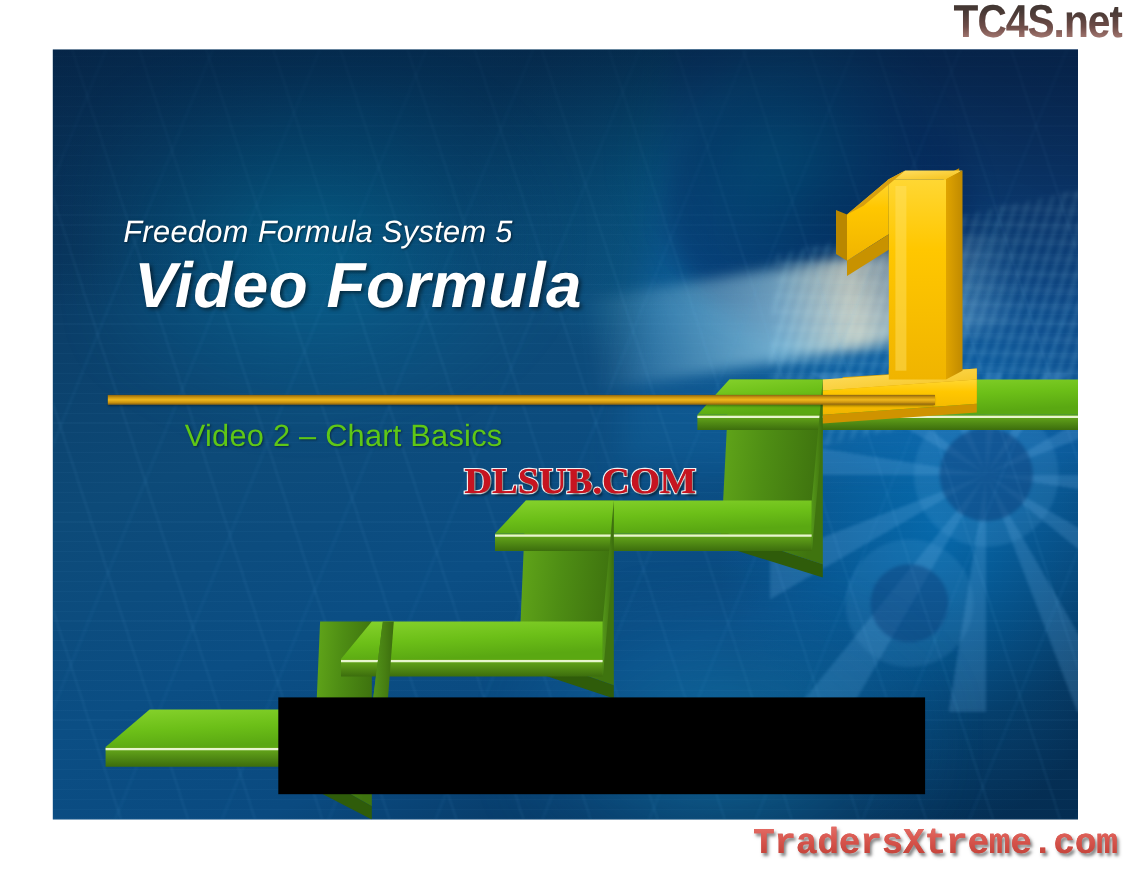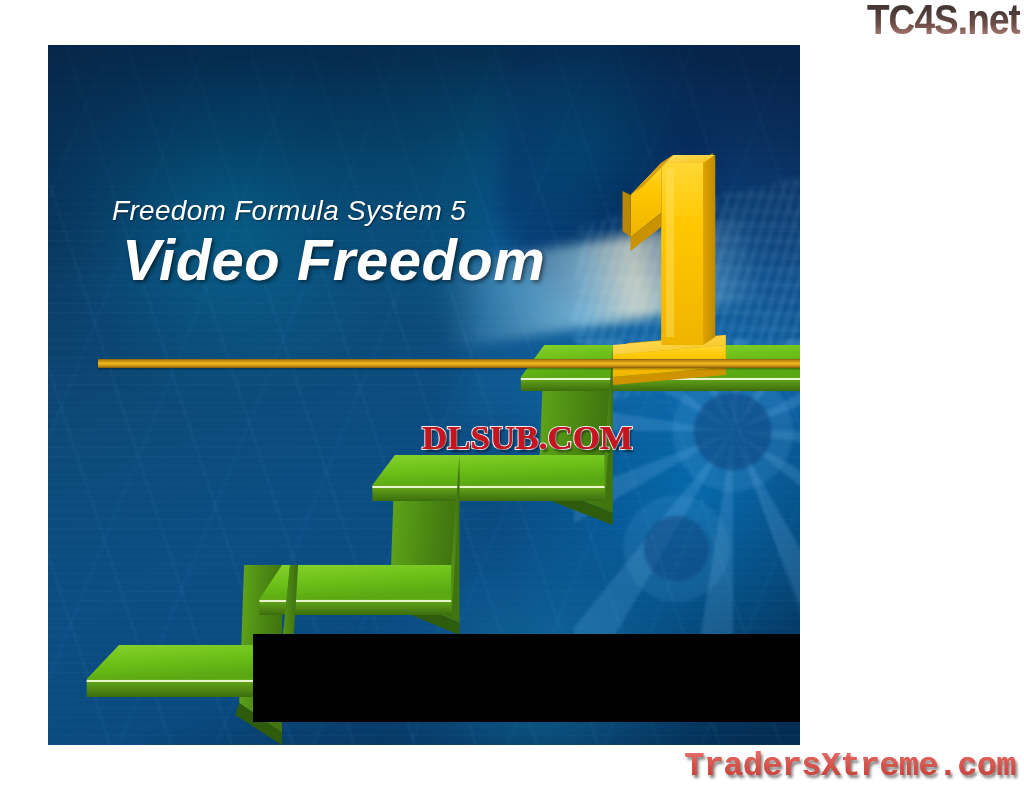--- a/index.html
+++ b/index.html
@@ -26,21 +26,21 @@
     position:absolute; top:-2px; right:4px;
     font-family:"Liberation Sans", sans-serif;
     font-weight:bold; font-size:42px; letter-spacing:-1px;
     transform:scaleX(0.88); transform-origin:right center;
     color:rgba(120,95,90,0.35);
     white-space:nowrap; line-height:1.05;
   }
 
   
   #slide{
-    position:absolute; left:48px; top:45px; width:752px; height:700px;
+    position:absolute; left:48px; top:45px; width:932px; height:700px;
     overflow:hidden;
     background:
       radial-gradient(ellipse 420px 300px at 68% 18%, rgba(0,150,200,0.42) 0%, rgba(0,90,150,0.0) 62%),
       radial-gradient(ellipse 300px 420px at 86% 62%, rgba(0,140,220,0.45) 0%, rgba(0,80,150,0.0) 66%),
       radial-gradient(ellipse 520px 260px at 30% 8%, rgba(0,110,170,0.30) 0%, rgba(0,60,120,0.0) 70%),
       linear-gradient(158deg,#0b3560 0%,#0a3a63 18%,#0d4a78 40%,#0b4e84 58%,#0a4a80 72%,#063158 88%,#042d52 100%);
     box-shadow:0 0 0 1px rgba(255,255,255,0.15);
   }
 
   
@@ -311,25 +311,26 @@
       <polygon points="722,150 760,118 775,110 737,142" fill="#d79f10"></polygon>
       <polygon points="722,150 722,192 712,186 712,146" fill="#b98700"></polygon>
       <polygon points="722,192 760,168 760,182 722,206" fill="#c89200"></polygon>
 
       <rect x="766" y="124" width="10" height="168" fill="#ffe269" opacity="0.45"></rect>
     </g>
   </svg>
 
   <div id="title-block">
     <div id="eyebrow">Freedom Formula System 5</div>
-    <div id="main-title">Video Freedom</div>
+    <div id="main-title">Video Formula</div>
   </div>
 
   <div id="gold-rule"></div>
 
+  <div id="subtitle">Video 2 – Chart Basics</div>
 
   <div id="dlsub" aria-hidden="true">DLSUB.COM</div>
   <div id="dlsub-fill">DLSUB.COM</div>
 
   <div id="censor-bar"></div>
 
 </div>
 
 <div id="tx-watermark-wrap">
   <div id="tx-watermark" aria-hidden="true">TradersXtreme.com</div>

